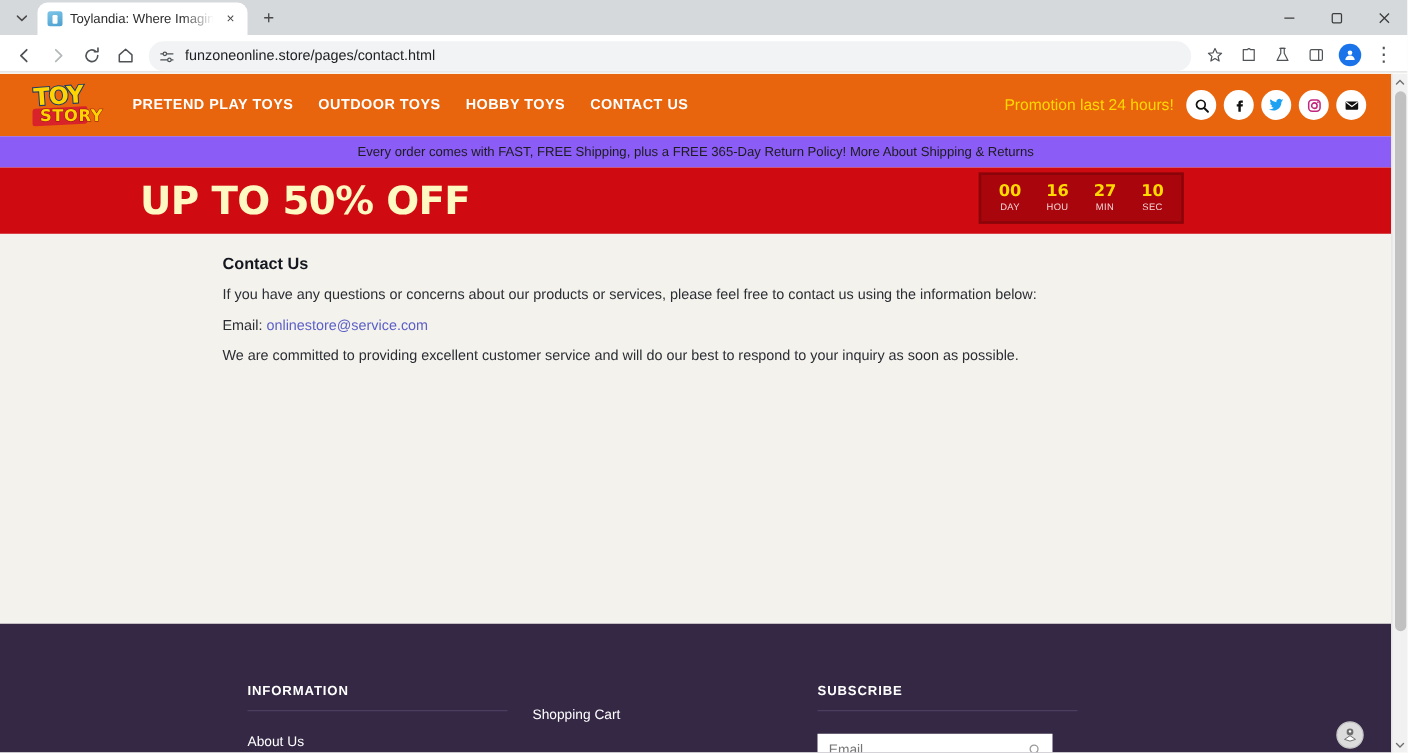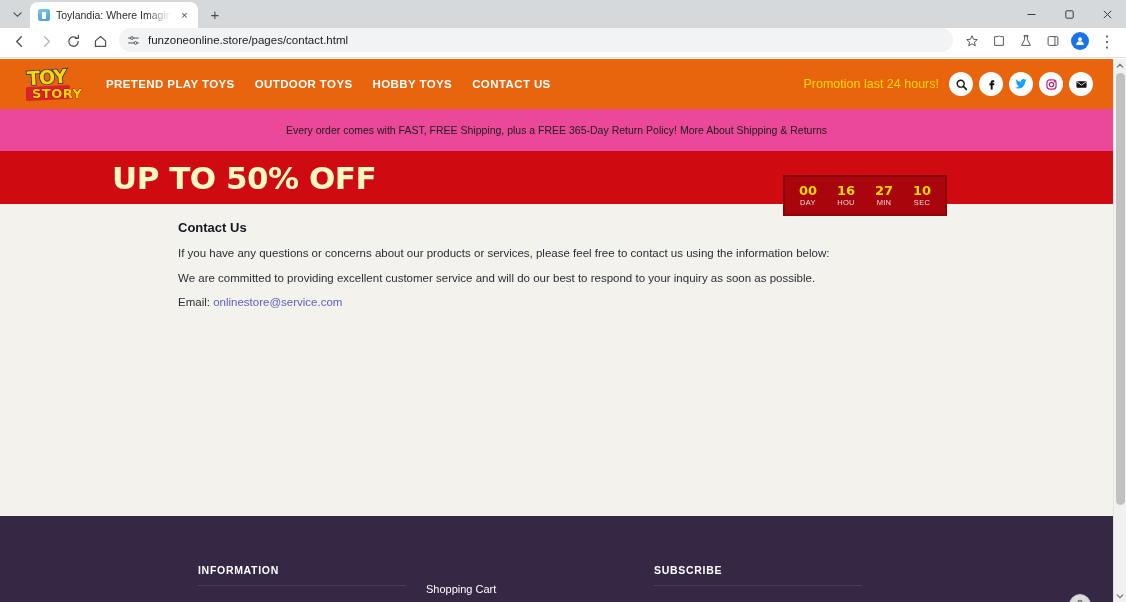--- a/index.html
+++ b/index.html
@@ -51,21 +51,21 @@
     font-size:15px; color:#4a4a4a; cursor:pointer; line-height:1;
   }
   .wincontrols {
     position:absolute; right:0; top:0; height:28px; display:flex;
   }
   .wc { width:38px; height:28px; display:flex; align-items:center; justify-content:center;
         color:#3c3c3c; cursor:pointer; }
   .wc svg { display:block; }
 
   .toolbar {
-    height:30px; background:#ffffff; display:flex; align-items:flex-start;
+    height:30px; background:#ffffff; display:flex; align-items:flex-end;
     padding:0 6px; gap:1px; border-bottom:1px solid #dedede;
   }
   .tb-btn {
     width:26px; height:26px; border-radius:50%; display:flex;
     align-items:center; justify-content:center; color:#4f5356; cursor:pointer;
     flex:0 0 auto;
   }
   .tb-btn.dim { color:#b5b8ba; }
   .omnibox {
     flex:1 1 auto; height:24px; background:#f1f3f4; border-radius:12px;
@@ -123,21 +123,21 @@
   }
   .social { display:flex; align-items:center; gap:6px; }
   .sbtn {
     width:24px; height:24px; border-radius:50%; background:#ffffff;
     display:flex; align-items:center; justify-content:center; cursor:pointer;
     flex:0 0 auto;
   }
 
   
   .shipbar {
-    background:#ec4899; height:42px; display:flex; align-items:center;
+    background:#8b5cf6; height:25px; display:flex; align-items:center;
     justify-content:center;
   }
   .shipbar span { font-size:10.5px; color:#1c1c1c; }
 
   
   .offer {
     background:#cf0a10; height:53px; display:flex; align-items:center;
     position:relative; padding:0 18px 0 0;
   }
   .offer-big {
@@ -146,21 +146,21 @@
   }
   .offer-mid {
     margin-left:118px; text-align:center; line-height:1.25;
   }
   .offer-mid .l1 { color:#ffffff; font-size:12.5px; font-weight:bold; display:block; }
   .offer-mid .l2 {
     color:#ffd900; font-size:10.5px; font-weight:bold; display:inline-block;
     text-decoration:underline; cursor:pointer;
   }
   .countdown {
-    position:absolute; left:783px; top:24px; width:164px; height:41px;
+    position:absolute; left:783px; top:4px; width:164px; height:41px;
     background:#a8060c; border:2px solid #8a0409; display:flex;
     align-items:center; justify-content:space-around; padding:0 4px;
   }
   .cd-cell { text-align:center; min-width:30px; }
   .cd-num {
     color:#ffd900; font-size:13px; font-weight:bold; display:block; line-height:1.1;
     font-family:"DejaVu Sans", sans-serif;
   }
   .cd-lab { color:#f2d7d7; font-size:7.5px; display:block; letter-spacing:0.3px; }
 
@@ -404,25 +404,25 @@
           <div class="cd-cell">
             <span class="cd-num">10</span>
             <span class="cd-lab">SEC</span>
           </div>
         </div>
       </div>
 
       <div class="content">
         <h1>Contact Us</h1>
         <p>If you have any questions or concerns about our products or services, please feel free to contact us using the information below:</p>
-        <p>We are committed to providing excellent customer service and will do our best to respond to your inquiry as soon as possible.</p>
         <p>
           <span>Email:</span>
           <a class="mail">onlinestore@service.com</a>
         </p>
+        <p>We are committed to providing excellent customer service and will do our best to respond to your inquiry as soon as possible.</p>
       </div>
 
       <div class="footer">
         <div class="fcols">
           <div class="fcol">
             <div class="fcol-h">INFORMATION</div>
             <a class="fcol-link">About Us</a>
           </div>
           <div class="fcol">
             <a class="fcol-link">Shopping Cart</a>

